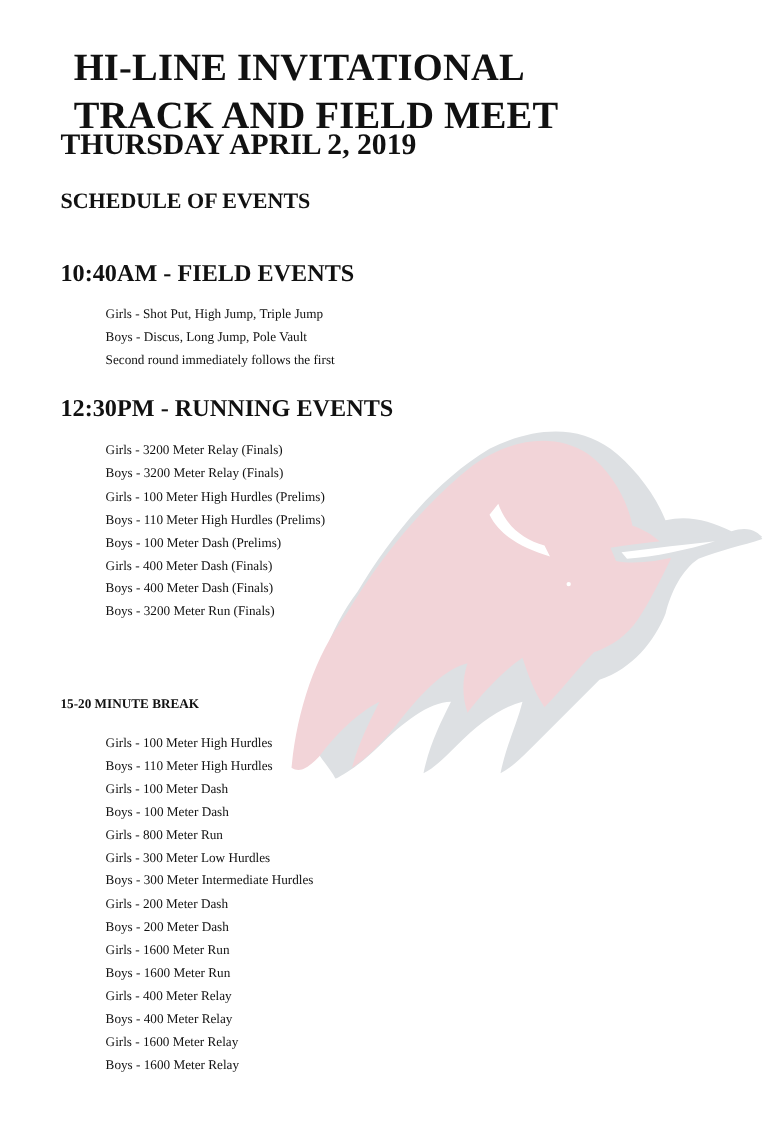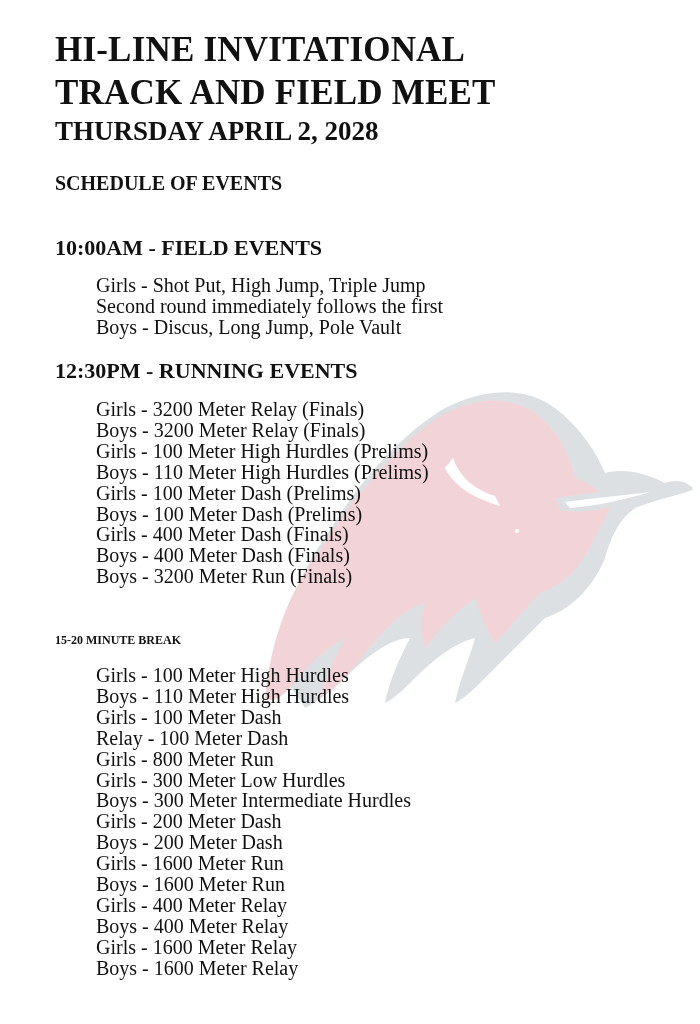--- a/index.html
+++ b/index.html
@@ -1,75 +1,74 @@
 <!DOCTYPE html>
 <html><head>
   <meta charset="utf-8">
   <style>
     html, body { margin: 0; padding: 0; background: #ffffff; }
     body { width: 700px; height: 1024px; position: relative; overflow: hidden; font-family: "Liberation Serif", "DejaVu Serif", serif; color: #111; }
     .watermark { position: absolute; left: 225px; top: 378px; width: 470px; height: 330px; z-index: 0; }
     .page { position: relative; z-index: 1; padding-left: 55px; }
-    .title { font-weight: bold; font-size: 35px; line-height: 40px; margin: 0; letter-spacing: 0.2px; }
+    .title { font-weight: bold; font-size: 35px; line-height: 40px; margin: 12px; letter-spacing: 0.2px; }
     .title-1 { position: absolute; top: 30px; left: 55px; }
     .title-2 { position: absolute; top: 73px; left: 55px; }
     .date { position: absolute; top: 115px; left: 55px; font-weight: bold; font-size: 27px; line-height: 32px; }
     .schedule-heading { position: absolute; top: 168px; left: 55px; font-weight: bold; font-size: 20px; line-height: 30px; }
     .section-heading { position: absolute; left: 55px; font-weight: bold; font-size: 22px; line-height: 28px; }
     .item-list { position: absolute; left: 96px; margin: 0; padding: 0; list-style: none; }
-    .item-list li { font-size: 20px; line-height: 20.9px; white-space: nowrap; }
+    .item-list li { font-size: 12px; line-height: 20.9px; white-space: nowrap; }
   </style>
 </head>
 <body>
 
 <svg class="watermark" viewBox="0 0 470 330" xmlns="http://www.w3.org/2000/svg">
 
   <path fill="#dde0e3" d="M60,300 C55,250 70,200 100,160 C130,110 170,60 220,30 C260,10 300,8 330,30 C350,45 370,70 380,95 C400,90 420,95 440,105 C455,100 465,105 468,112 C450,118 430,122 410,130 C395,140 385,160 380,180 C370,205 350,230 320,240 C300,260 280,280 260,300 C250,310 240,320 230,325 C235,300 245,280 250,260 C230,265 210,280 190,300 C180,310 170,320 160,325 C165,300 175,280 185,260 C165,260 140,280 120,300 C105,315 90,325 80,330 C75,320 65,310 60,300 Z"></path>
 
   <path fill="#f2d4d8" d="M40,320 C45,270 60,220 90,180 C120,130 160,80 205,45 C240,20 280,15 310,35 C330,50 345,75 350,100 C365,105 380,115 385,130 C375,150 365,170 355,185 C345,200 330,210 315,215 C300,230 285,250 270,265 C260,250 255,235 250,220 C235,230 215,250 200,270 C195,255 195,240 200,225 C180,230 160,250 140,275 C125,295 110,310 95,320 C100,300 110,280 120,260 C100,270 80,290 65,310 C55,320 48,325 40,320 Z"></path>
 
   <path fill="#ffffff" d="M220,90 C230,110 250,120 275,128 L270,118 C250,112 235,100 228,80 Z"></path>
   <path fill="#dde0e3" d="M330,120 C360,115 400,112 430,108 C448,105 460,104 468,110 C450,114 420,120 390,128 C370,133 350,135 335,132 Z"></path>
   <path fill="#ffffff" d="M340,124 C370,120 400,117 425,114 C400,122 370,128 345,130 Z"></path>
 
   <circle cx="292" cy="153" r="2" fill="#ffffff"></circle>
 </svg>
 
 <div class="page">
   <div class="title title-1">HI-LINE INVITATIONAL</div>
   <div class="title title-2">TRACK AND FIELD MEET</div>
-  <div class="date">THURSDAY APRIL 2, 2028</div>
+  <div class="date">THURSDAY APRIL 2, 2019</div>
   <div class="schedule-heading">SCHEDULE OF EVENTS</div>
 
-  <div class="section-heading" style="top:234px;">10:00AM - FIELD EVENTS</div>
+  <div class="section-heading" style="top:234px;">10:40AM - FIELD EVENTS</div>
   <ul class="item-list" style="top:275px;">
     <li>Girls - Shot Put, High Jump, Triple Jump</li>
+    <li>Boys - Discus, Long Jump, Pole Vault</li>
     <li>Second round immediately follows the first</li>
-    <li>Boys - Discus, Long Jump, Pole Vault</li>
   </ul>
 
   <div class="section-heading" style="top:357px;">12:30PM - RUNNING EVENTS</div>
   <ul class="item-list" style="top:399px;">
     <li>Girls - 3200 Meter Relay (Finals)</li>
     <li>Boys - 3200 Meter Relay (Finals)</li>
     <li>Girls - 100 Meter High Hurdles (Prelims)</li>
     <li>Boys - 110 Meter High Hurdles (Prelims)</li>
-    <li>Girls - 100 Meter Dash (Prelims)</li>
     <li>Boys - 100 Meter Dash (Prelims)</li>
     <li>Girls - 400 Meter Dash (Finals)</li>
     <li>Boys - 400 Meter Dash (Finals)</li>
     <li>Boys - 3200 Meter Run (Finals)</li>
   </ul>
 
   <div class="section-heading" style="top:626px; font-size:12px;">15-20 MINUTE BREAK</div>
   <ul class="item-list" style="top:665px;">
     <li>Girls - 100 Meter High Hurdles</li>
     <li>Boys - 110 Meter High Hurdles</li>
     <li>Girls - 100 Meter Dash</li>
-    <li>Relay - 100 Meter Dash</li>
+    <li>Boys - 100 Meter Dash</li>
     <li>Girls - 800 Meter Run</li>
     <li>Girls - 300 Meter Low Hurdles</li>
     <li>Boys - 300 Meter Intermediate Hurdles</li>
     <li>Girls - 200 Meter Dash</li>
     <li>Boys - 200 Meter Dash</li>
     <li>Girls - 1600 Meter Run</li>
     <li>Boys - 1600 Meter Run</li>
     <li>Girls - 400 Meter Relay</li>
     <li>Boys - 400 Meter Relay</li>
     <li>Girls - 1600 Meter Relay</li>

